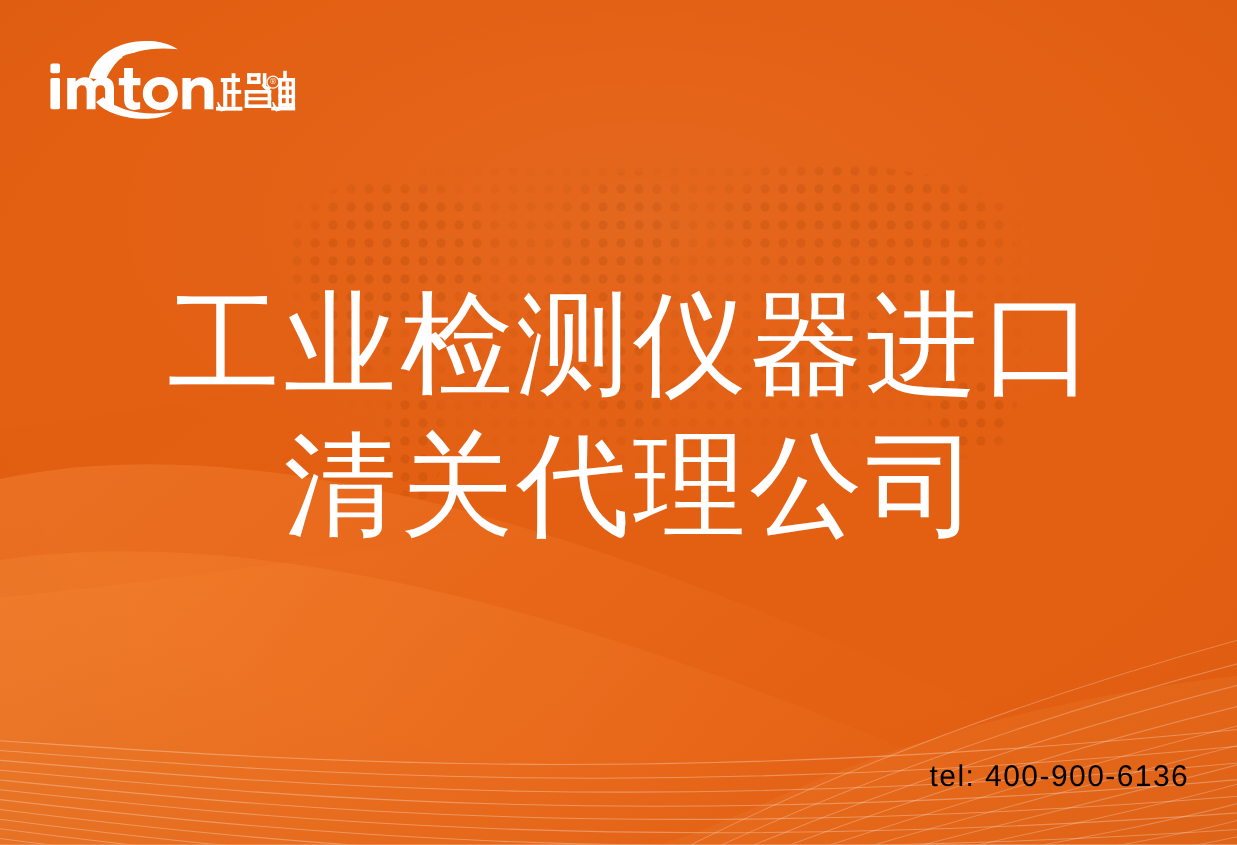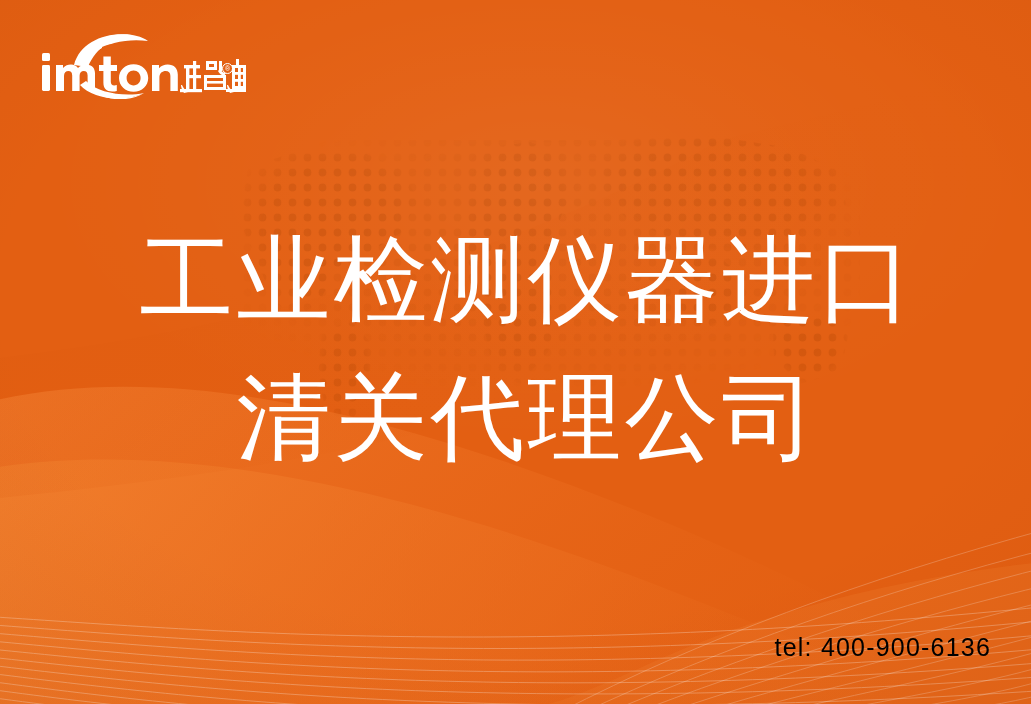--- a/index.html
+++ b/index.html
@@ -65,34 +65,34 @@
     font-family:"Liberation Sans",sans-serif;
   }
 
   
   #headline {
     position:absolute;
     left:0; right:0;
     top:228px;
     text-align:center;
     color:#ffffff;
-    font-family:Liberation Mono, monospace;
+    font-family:Liberation Sans, sans-serif;
     font-weight:300;
     z-index:6;
     padding-left:24px;
   }
   .hl-line {
     display:block;
     font-size:94px;
     line-height:118px;
     letter-spacing:3px;
     color:#ffffff;
     white-space:nowrap;
   }
-  #hl-line-2 { letter-spacing:3px;margin-top:20px; }
+  #hl-line-2 { letter-spacing:3px; }
 
   
   #tel {
     position:absolute;
     right:40px; bottom:42px;
     color:#000000;
     font-size:25px;
     letter-spacing:1.2px;
     font-weight:400;
     z-index:7;

